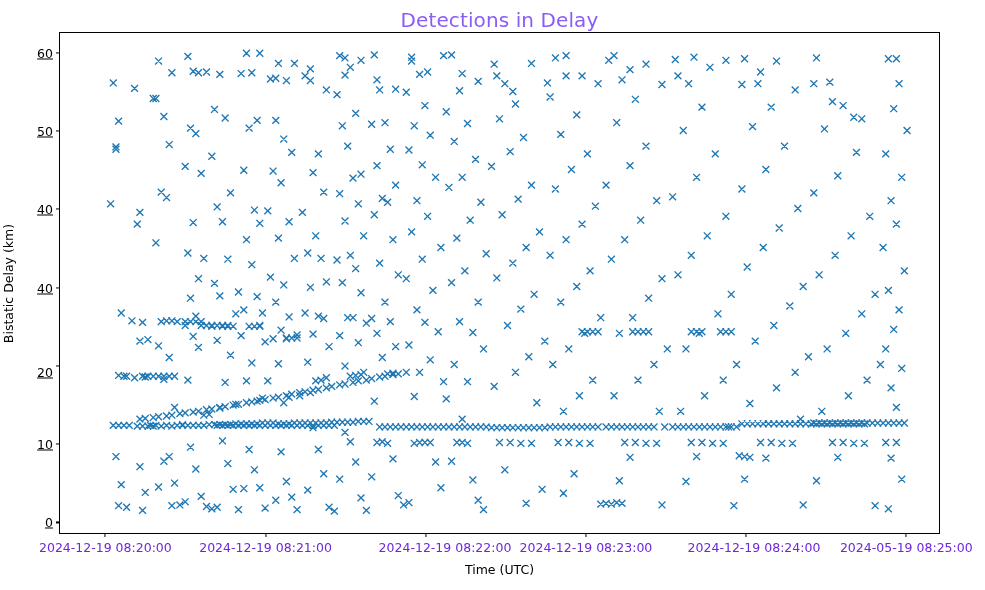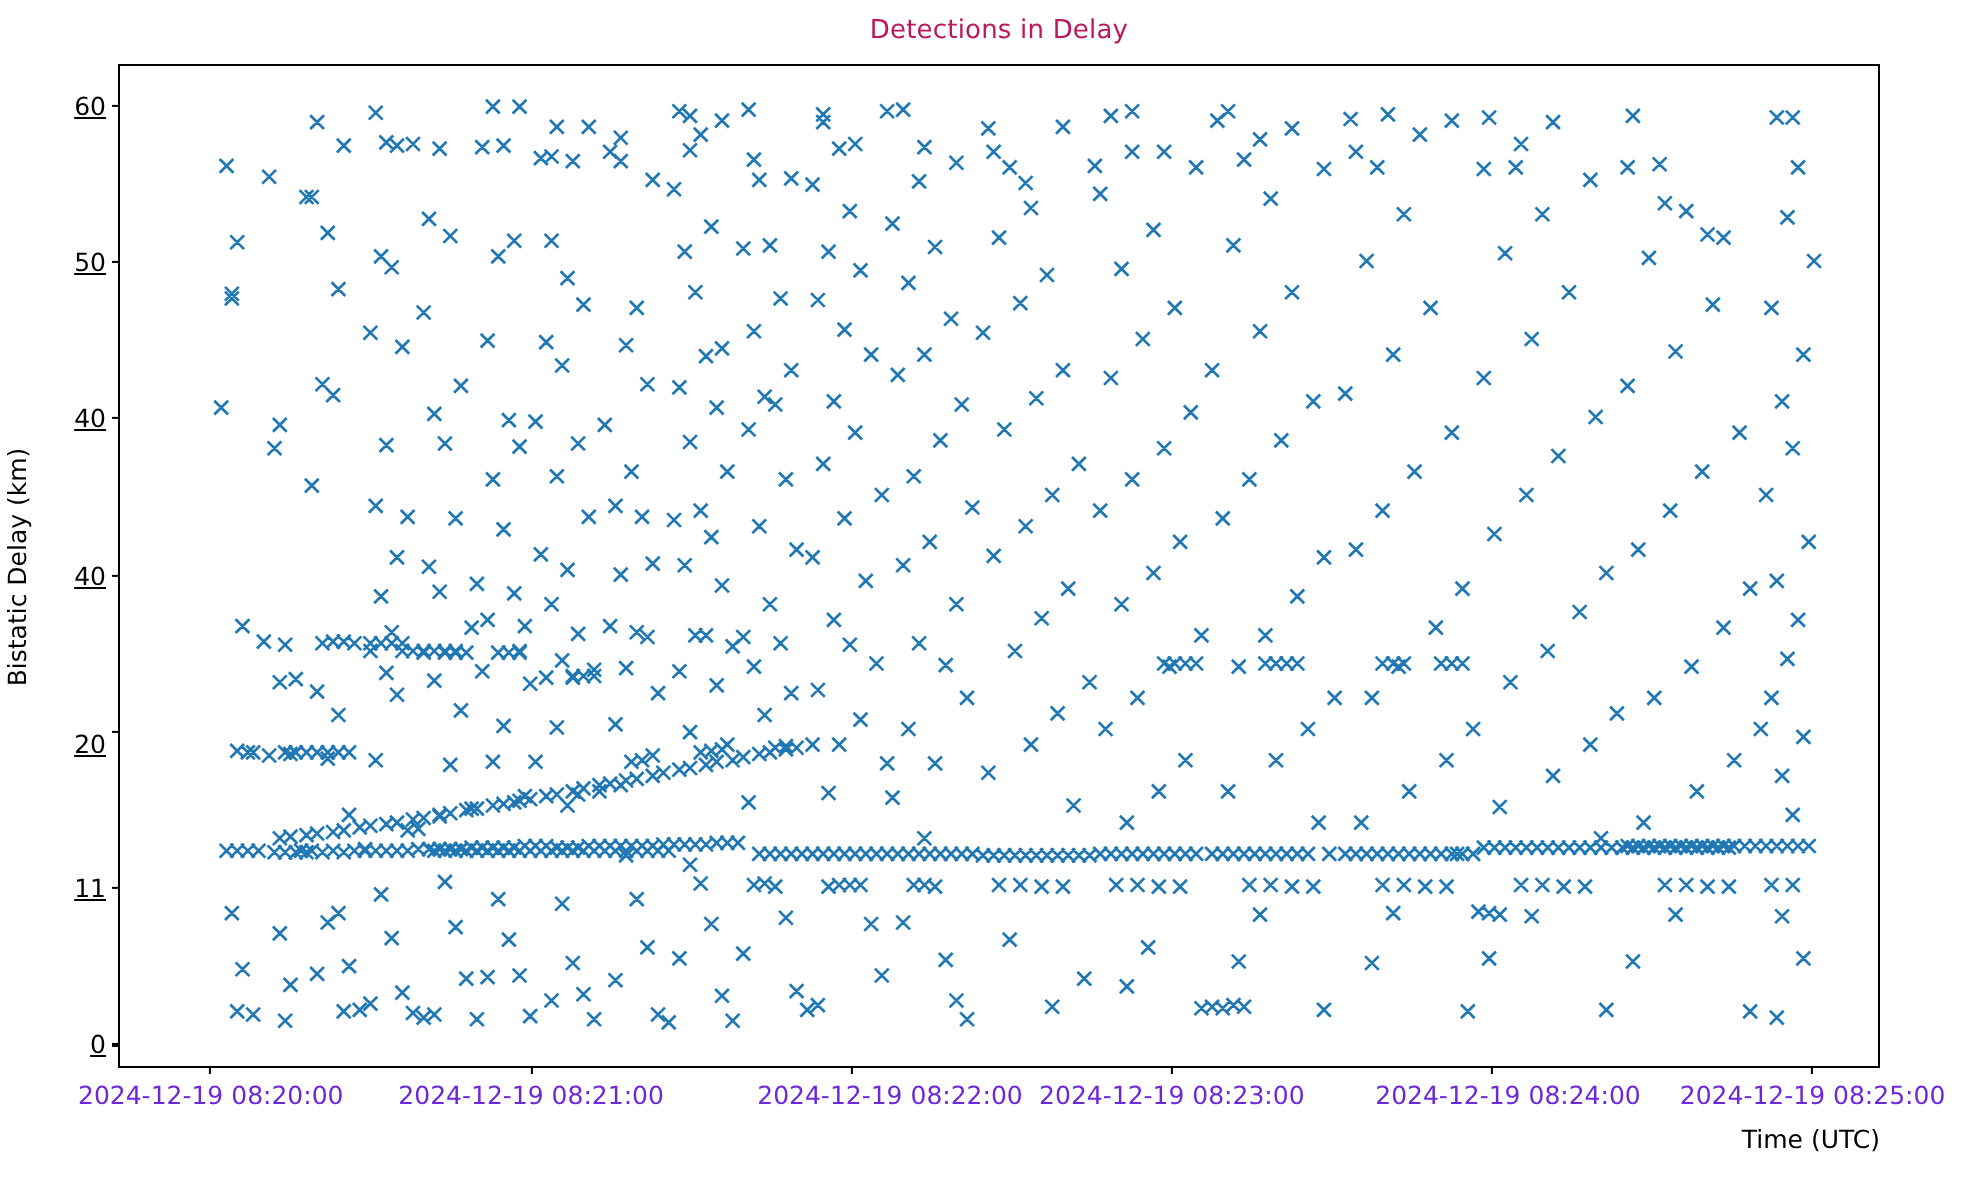--- a/index.html
+++ b/index.html
@@ -18,22 +18,22 @@
     width: 985px;
     height: 590px;
     background: #ffffff;
   }
   #chart-title {
     position: absolute;
     left: 59px;
     top: 8px;
     width: 881px;
     text-align: center;
-    font-size: 13px;
-    color: #be185d;
+    font-size: 20px;
+    color: #8b5cf6;
     letter-spacing: 0.1px;
   }
   #plot-area {
     position: absolute;
     left: 59px;
     top: 32px;
     width: 881px;
     height: 502px;
     border: 1.1px solid #000000;
     box-sizing: border-box;
@@ -81,21 +81,21 @@
     height: 4px;
     width: 1.1px;
     background: #000000;
     transform: translateX(-50%);
   }
   #xlabel {
     position: absolute;
     left: 59px;
     top: 562px;
     width: 881px;
-    text-align: right;
+    text-align: center;
     font-size: 12.5px;
     color: #000000;
   }
   #ylabel {
     position: absolute;
     left: 0px;
     top: 32px;
     height: 502px;
     width: 18px;
     display: flex;
@@ -123,21 +123,21 @@
 
   <div id="plot-area" style="overflow: visible;">
     <svg id="scatter-svg" viewBox="0 0 881 502" preserveAspectRatio="none">
         <g stroke="#1f77b4" stroke-width="1.35" stroke-linecap="butt" fill="none">
           <path d="M49.94 46.67L56.84 53.57M49.94 53.57L56.84 46.67M55.28 85.05L62.18 91.95M55.28 91.95L62.18 85.05M52.61 110.89L59.51 117.79M52.61 117.79L59.51 110.89M52.61 113.24L59.51 120.14M52.61 120.14L59.51 113.24M47.27 168.06L54.17 174.96M47.27 174.96L54.17 168.06M57.95 277.70L64.85 284.60M57.95 284.60L64.85 277.70M55.28 340.35L62.18 347.25M55.28 347.25L62.18 340.35M60.62 341.14L67.52 348.04M60.62 348.04L67.52 341.14M63.29 341.14L70.19 348.04M63.29 348.04L70.19 341.14M49.94 390.48L56.84 397.38M49.94 397.38L56.84 390.48M55.28 390.48L62.18 397.38M55.28 397.38L62.18 390.48M60.62 390.48L67.52 397.38M60.62 397.38L67.52 390.48M65.96 390.48L72.86 397.38M65.96 397.38L72.86 390.48M52.61 421.80L59.51 428.70M52.61 428.70L59.51 421.80M57.95 449.99L64.85 456.89M57.95 456.89L64.85 449.99M55.28 471.14L62.18 478.04M55.28 478.04L62.18 471.14M63.29 472.71L70.19 479.61M63.29 479.61L70.19 472.71M71.30 52.15L78.20 59.05M71.30 59.05L78.20 52.15M76.64 176.67L83.54 183.57M76.64 183.57L83.54 176.67M73.97 188.42L80.87 195.32M73.97 195.32L80.87 188.42M68.63 285.53L75.53 292.43M68.63 292.43L75.53 285.53M79.31 287.10L86.21 294.00M79.31 294.00L86.21 287.10M84.65 304.33L91.55 311.23M84.65 311.23L91.55 304.33M76.64 305.89L83.54 312.79M76.64 312.79L83.54 305.89M71.30 342.70L78.20 349.60M71.30 349.60L78.20 342.70M81.98 341.92L88.88 348.82M81.98 348.82L88.88 341.92M73.97 391.26L80.87 398.16M73.97 398.16L80.87 391.26M79.31 391.26L86.21 398.16M79.31 398.16L86.21 391.26M84.65 391.26L91.55 398.16M84.65 398.16L91.55 391.26M89.99 391.26L96.89 398.16M89.99 398.16L96.89 391.26M87.32 390.48L94.22 397.38M87.32 397.38L94.22 390.48M76.64 431.98L83.54 438.88M76.64 438.88L83.54 431.98M81.98 457.83L88.88 464.73M81.98 464.73L88.88 457.83M79.31 475.84L86.21 482.74M79.31 482.74L86.21 475.84M95.33 24.74L102.23 31.64M95.33 31.64L102.23 24.74M100.67 80.35L107.57 87.25M100.67 87.25L107.57 80.35M92.66 62.33L99.56 69.23M92.66 69.23L99.56 62.33M106.01 108.54L112.91 115.44M106.01 115.44L112.91 108.54M98.00 156.31L104.90 163.21M98.00 163.21L104.90 156.31M103.34 161.79L110.24 168.69M103.34 168.69L110.24 161.79M92.66 207.22L99.56 214.12M92.66 214.12L99.56 207.22M108.68 285.53L115.58 292.43M108.68 292.43L115.58 285.53M103.34 285.53L110.24 292.43M103.34 292.43L110.24 285.53M98.00 286.32L104.90 293.22M98.00 293.22L104.90 286.32M114.02 286.32L120.92 293.22M114.02 293.22L120.92 286.32M95.33 310.59L102.23 317.49M95.33 317.49L102.23 310.59M106.01 322.34L112.91 329.24M106.01 329.24L112.91 322.34M100.67 344.27L107.57 351.17M100.67 351.17L107.57 344.27M111.35 372.46L118.25 379.36M111.35 379.36L118.25 372.46M92.66 390.48L99.56 397.38M92.66 397.38L99.56 390.48M98.00 391.26L104.90 398.16M98.00 398.16L104.90 391.26M103.34 390.48L110.24 397.38M103.34 397.38L110.24 390.48M108.68 391.26L115.58 398.16M108.68 398.16L115.58 391.26M114.02 390.48L120.92 397.38M114.02 397.38L120.92 390.48M119.36 390.48L126.26 397.38M119.36 397.38L126.26 390.48M100.67 426.50L107.57 433.40M100.67 433.40L107.57 426.50M106.01 421.80L112.91 428.70M106.01 428.70L112.91 421.80M111.35 448.43L118.25 455.33M111.35 455.33L118.25 448.43M95.33 452.34L102.23 459.24M95.33 459.24L102.23 452.34M116.69 470.36L123.59 477.26M116.69 477.26L123.59 470.36M108.68 471.14L115.58 478.04M108.68 478.04L115.58 471.14M124.70 20.04L131.60 26.94M124.70 26.94L131.60 20.04M130.03 34.92L136.93 41.82M130.03 41.82L136.93 34.92M135.37 36.49L142.27 43.39M135.37 43.39L142.27 36.49M127.37 92.09L134.27 98.99M127.37 98.99L134.27 92.09M132.70 97.58L139.60 104.48M132.70 104.48L139.60 97.58M122.03 130.47L128.93 137.37M122.03 137.37L128.93 130.47M138.04 137.52L144.94 144.42M138.04 144.42L144.94 137.52M130.03 186.86L136.93 193.76M130.03 193.76L136.93 186.86M124.70 217.40L131.60 224.30M124.70 224.30L131.60 217.40M140.71 222.88L147.61 229.78M140.71 229.78L147.61 222.88M135.37 243.24L142.27 250.14M135.37 250.14L142.27 243.24M127.37 262.82L134.27 269.72M127.37 269.72L134.27 262.82M132.70 280.83L139.60 287.73M132.70 287.73L139.60 280.83M122.03 290.23L128.93 297.13M122.03 297.13L128.93 290.23M138.04 290.23L144.94 297.13M138.04 297.13L144.94 290.23M143.38 290.23L150.28 297.13M143.38 297.13L150.28 290.23M130.03 301.20L136.93 308.10M130.03 308.10L136.93 301.20M135.37 312.16L142.27 319.06M135.37 319.06L142.27 312.16M124.70 345.05L131.60 351.95M124.70 351.95L131.60 345.05M140.71 380.29L147.61 387.19M140.71 387.19L147.61 380.29M146.05 379.51L152.95 386.41M146.05 386.41L152.95 379.51M119.36 389.69L126.26 396.59M119.36 396.59L126.26 389.69M124.70 390.48L131.60 397.38M124.70 397.38L131.60 390.48M130.03 390.48L136.93 397.38M130.03 397.38L136.93 390.48M135.37 390.48L142.27 397.38M135.37 397.38L142.27 390.48M140.71 390.48L147.61 397.38M140.71 397.38L147.61 390.48M146.05 389.69L152.95 396.59M146.05 396.59L152.95 389.69M151.39 389.69L158.29 396.59M151.39 396.59L158.29 389.69M127.37 412.40L134.27 419.30M127.37 419.30L134.27 412.40M132.70 434.33L139.60 441.23M132.70 441.23L139.60 434.33M138.04 461.74L144.94 468.64M138.04 468.64L144.94 461.74M122.03 467.22L128.93 474.12M122.03 474.12L128.93 467.22M143.38 471.92L150.28 478.82M143.38 478.82L150.28 471.92M148.72 474.27L155.62 481.17M148.72 481.17L155.62 474.27M156.73 38.06L163.63 44.96M156.73 44.96L163.63 38.06M151.39 73.30L158.29 80.20M151.39 80.20L158.29 73.30M162.07 81.91L168.97 88.81M162.07 88.81L168.97 81.91M148.72 120.29L155.62 127.19M148.72 127.19L155.62 120.29M167.41 157.10L174.31 164.00M167.41 164.00L174.31 157.10M154.06 171.19L160.96 178.09M154.06 178.09L160.96 171.19M159.40 186.07L166.30 192.97M159.40 192.97L166.30 186.07M164.74 223.66L171.64 230.56M164.74 230.56L171.64 223.66M151.39 247.94L158.29 254.84M151.39 254.84L158.29 247.94M156.73 260.47L163.63 267.37M156.73 267.37L163.63 260.47M172.75 278.48L179.65 285.38M172.75 285.38L179.65 278.48M148.72 291.01L155.62 297.91M148.72 297.91L155.62 291.01M159.40 291.01L166.30 297.91M159.40 297.91L166.30 291.01M170.08 291.01L176.98 297.91M170.08 297.91L176.98 291.01M164.74 291.01L171.64 297.91M164.74 297.91L171.64 291.01M154.06 305.11L160.96 312.01M154.06 312.01L160.96 305.11M167.41 319.99L174.31 326.89M167.41 326.89L174.31 319.99M162.07 347.40L168.97 354.30M162.07 354.30L168.97 347.40M156.73 373.25L163.63 380.15M156.73 380.15L163.63 373.25M172.75 369.33L179.65 376.23M172.75 376.23L179.65 369.33M151.39 389.69L158.29 396.59M151.39 396.59L158.29 389.69M156.73 389.69L163.63 396.59M156.73 396.59L163.63 389.69M162.07 389.69L168.97 396.59M162.07 396.59L168.97 389.69M167.41 389.69L174.31 396.59M167.41 396.59L174.31 389.69M172.75 388.91L179.65 395.81M172.75 395.81L179.65 388.91M178.09 388.91L184.99 395.81M178.09 395.81L184.99 388.91M159.40 406.14L166.30 413.04M159.40 413.04L166.30 406.14M164.74 428.85L171.64 435.75M164.74 435.75L171.64 428.85M170.08 454.69L176.98 461.59M170.08 461.59L176.98 454.69M154.06 472.71L160.96 479.61M154.06 479.61L160.96 472.71M175.42 475.06L182.32 481.96M175.42 481.96L182.32 475.06M183.43 16.91L190.33 23.81M183.43 23.81L190.33 16.91M188.77 36.49L195.67 43.39M188.77 43.39L195.67 36.49M178.09 37.27L184.99 44.17M178.09 44.17L184.99 37.27M194.11 84.26L201.01 91.16M194.11 91.16L201.01 84.26M186.10 92.09L193.00 98.99M186.10 98.99L193.00 92.09M180.76 134.38L187.66 141.28M180.76 141.28L187.66 134.38M191.44 174.33L198.34 181.23M191.44 181.23L198.34 174.33M196.78 187.64L203.68 194.54M196.78 194.54L203.68 187.64M183.43 204.09L190.33 210.99M183.43 210.99L190.33 204.09M188.77 229.15L195.67 236.05M188.77 236.05L195.67 229.15M175.42 256.56L182.32 263.46M175.42 263.46L182.32 256.56M194.11 261.26L201.01 268.16M194.11 268.16L201.01 261.26M180.76 274.57L187.66 281.47M180.76 281.47L187.66 274.57M199.45 277.70L206.35 284.60M199.45 284.60L206.35 277.70M186.10 291.01L193.00 297.91M186.10 297.91L193.00 291.01M191.44 291.01L198.34 297.91M191.44 297.91L198.34 291.01M196.78 290.23L203.68 297.13M196.78 297.13L203.68 290.23M178.09 300.41L184.99 307.31M178.09 307.31L184.99 300.41M202.12 306.68L209.02 313.58M202.12 313.58L209.02 306.68M188.77 327.82L195.67 334.72M188.77 334.72L195.67 327.82M183.43 345.84L190.33 352.74M183.43 352.74L190.33 345.84M194.11 366.20L201.01 373.10M194.11 373.10L201.01 366.20M199.45 363.06L206.35 369.96M199.45 369.96L206.35 363.06M183.43 388.91L190.33 395.81M183.43 395.81L190.33 388.91M188.77 388.91L195.67 395.81M188.77 395.81L195.67 388.91M194.11 388.91L201.01 395.81M194.11 395.81L201.01 388.91M199.45 388.13L206.35 395.03M199.45 395.03L206.35 388.13M204.79 388.13L211.69 395.03M204.79 395.03L211.69 388.13M210.13 388.13L217.03 395.03M210.13 395.03L217.03 388.13M186.10 414.75L193.00 421.65M186.10 421.65L193.00 414.75M191.44 435.11L198.34 442.01M191.44 442.01L198.34 435.11M196.78 453.13L203.68 460.03M196.78 460.03L203.68 453.13M180.76 453.91L187.66 460.81M180.76 460.81L187.66 453.91M202.12 473.49L209.02 480.39M202.12 480.39L209.02 473.49M215.47 27.09L222.37 33.99M215.47 33.99L222.37 27.09M207.46 42.76L214.36 49.66M207.46 49.66L214.36 42.76M223.47 44.32L230.37 51.22M223.47 51.22L230.37 44.32M212.80 84.26L219.70 91.16M212.80 91.16L219.70 84.26M220.80 103.06L227.70 109.96M220.80 109.96L227.70 103.06M228.81 116.37L235.71 123.27M228.81 123.27L235.71 116.37M210.13 135.17L217.03 142.07M210.13 142.07L217.03 135.17M218.13 146.92L225.03 153.82M218.13 153.82L225.03 146.92M204.79 175.11L211.69 182.01M204.79 182.01L211.69 175.11M226.14 186.07L233.04 192.97M226.14 192.97L233.04 186.07M215.47 202.52L222.37 209.42M215.47 209.42L222.37 202.52M231.48 222.88L238.38 229.78M231.48 229.78L238.38 222.88M207.46 241.68L214.36 248.58M207.46 248.58L214.36 241.68M220.80 249.51L227.70 256.41M220.80 256.41L227.70 249.51M212.80 266.74L219.70 273.64M212.80 273.64L219.70 266.74M226.14 281.62L233.04 288.52M226.14 288.52L233.04 281.62M218.13 294.93L225.03 301.83M218.13 301.83L225.03 294.93M234.15 299.63L241.05 306.53M234.15 306.53L241.05 299.63M210.13 303.55L217.03 310.45M210.13 310.45L217.03 303.55M223.47 303.55L230.37 310.45M223.47 310.45L230.37 303.55M228.81 302.76L235.71 309.66M228.81 309.66L235.71 302.76M215.47 328.61L222.37 335.51M215.47 335.51L222.37 328.61M204.79 345.84L211.69 352.74M204.79 352.74L211.69 345.84M236.82 360.72L243.72 367.62M236.82 367.62L243.72 360.72M220.80 367.76L227.70 374.66M220.80 374.66L227.70 367.76M226.14 362.28L233.04 369.18M226.14 369.18L233.04 362.28M215.47 388.91L222.37 395.81M215.47 395.81L222.37 388.91M220.80 388.91L227.70 395.81M220.80 395.81L227.70 388.91M226.14 388.91L233.04 395.81M226.14 395.81L233.04 388.91M231.48 388.13L238.38 395.03M231.48 395.03L238.38 388.13M236.82 388.13L243.72 395.03M236.82 395.03L243.72 388.13M242.16 388.13L249.06 395.03M242.16 395.03L249.06 388.13M218.13 417.10L225.03 424.00M218.13 424.00L225.03 417.10M223.47 446.86L230.37 453.76M223.47 453.76L230.37 446.86M228.81 462.53L235.71 469.43M228.81 469.43L235.71 462.53M212.80 465.66L219.70 472.56M212.80 472.56L219.70 465.66M234.15 475.06L241.05 481.96M234.15 481.96L241.05 475.06M247.50 44.32L254.40 51.22M247.50 51.22L254.40 44.32M242.16 39.62L249.06 46.52M242.16 46.52L249.06 39.62M255.51 117.94L262.41 124.84M255.51 124.84L262.41 117.94M250.17 136.73L257.07 143.63M250.17 143.63L257.07 136.73M260.85 156.31L267.75 163.21M260.85 163.21L267.75 156.31M239.49 176.67L246.39 183.57M239.49 183.57L246.39 176.67M252.84 200.17L259.74 207.07M252.84 207.07L259.74 200.17M244.83 217.40L251.73 224.30M244.83 224.30L251.73 217.40M258.18 222.88L265.08 229.78M258.18 229.78L265.08 222.88M263.52 246.38L270.42 253.28M263.52 253.28L270.42 246.38M247.50 251.86L254.40 258.76M247.50 258.76L254.40 251.86M242.16 277.70L249.06 284.60M242.16 284.60L249.06 277.70M255.51 280.83L262.41 287.73M255.51 287.73L262.41 280.83M260.85 283.18L267.75 290.08M260.85 290.08L267.75 283.18M250.17 298.85L257.07 305.75M250.17 305.75L257.07 298.85M266.19 311.38L273.09 318.28M266.19 318.28L273.09 311.38M244.83 327.04L251.73 333.94M244.83 333.94L251.73 327.04M252.84 345.84L259.74 352.74M252.84 352.74L259.74 345.84M258.18 345.05L265.08 351.95M258.18 351.95L265.08 345.05M263.52 342.70L270.42 349.60M263.52 349.60L270.42 342.70M247.50 357.58L254.40 364.48M247.50 364.48L254.40 357.58M242.16 388.13L249.06 395.03M242.16 395.03L249.06 388.13M247.50 388.13L254.40 395.03M247.50 395.03L254.40 388.13M252.84 388.13L259.74 395.03M252.84 395.03L259.74 388.13M258.18 388.13L265.08 395.03M258.18 395.03L265.08 388.13M263.52 388.13L270.42 395.03M263.52 395.03L270.42 388.13M268.86 387.34L275.76 394.24M268.86 394.24L275.76 387.34M250.17 392.82L257.07 399.72M250.17 399.72L257.07 392.82M255.51 414.75L262.41 421.65M255.51 421.65L262.41 414.75M260.85 439.03L267.75 445.93M260.85 445.93L267.75 439.03M244.83 455.48L251.73 462.38M244.83 462.38L251.73 455.48M266.19 472.71L273.09 479.61M266.19 479.61L273.09 472.71M271.53 476.62L278.43 483.52M271.53 483.52L278.43 476.62M276.87 19.26L283.77 26.16M276.87 26.16L283.77 19.26M282.21 21.61L289.11 28.51M282.21 28.51L289.11 21.61M287.55 31.01L294.45 37.91M287.55 37.91L294.45 31.01M274.20 58.42L281.10 65.32M274.20 65.32L281.10 58.42M292.89 77.21L299.79 84.11M292.89 84.11L299.79 77.21M279.54 89.75L286.44 96.65M279.54 96.65L286.44 89.75M284.88 110.11L291.78 117.01M284.88 117.01L291.78 110.11M298.23 138.30L305.13 145.20M298.23 145.20L305.13 138.30M290.22 142.22L297.12 149.12M290.22 149.12L297.12 142.22M276.87 157.88L283.77 164.78M276.87 164.78L283.77 157.88M295.56 168.06L302.46 174.96M295.56 174.96L302.46 168.06M282.21 185.29L289.11 192.19M282.21 192.19L289.11 185.29M300.90 200.17L307.80 207.07M300.90 207.07L307.80 200.17M287.55 219.75L294.45 226.65M287.55 226.65L294.45 219.75M274.20 224.45L281.10 231.35M274.20 231.35L281.10 224.45M292.89 233.06L299.79 239.96M292.89 239.96L299.79 233.06M279.54 247.16L286.44 254.06M279.54 254.06L286.44 247.16M298.23 257.34L305.13 264.24M298.23 264.24L305.13 257.34M284.88 282.40L291.78 289.30M284.88 289.30L291.78 282.40M290.22 282.40L297.12 289.30M290.22 289.30L297.12 282.40M303.57 287.88L310.47 294.78M303.57 294.78L310.47 287.88M276.87 300.41L283.77 307.31M276.87 307.31L283.77 300.41M295.56 307.46L302.46 314.36M295.56 314.36L302.46 307.46M282.21 330.96L289.11 337.86M282.21 337.86L289.11 330.96M300.90 337.22L307.80 344.12M300.90 344.12L307.80 337.22M287.55 341.14L294.45 348.04M287.55 348.04L294.45 341.14M292.89 340.35L299.79 347.25M292.89 347.25L299.79 340.35M298.23 339.57L305.13 346.47M298.23 346.47L305.13 339.57M274.20 387.34L281.10 394.24M274.20 394.24L281.10 387.34M279.54 387.34L286.44 394.24M279.54 394.24L286.44 387.34M284.88 387.34L291.78 394.24M284.88 394.24L291.78 387.34M290.22 387.34L297.12 394.24M290.22 394.24L297.12 387.34M295.56 386.56L302.46 393.46M295.56 393.46L302.46 386.56M300.90 386.56L307.80 393.46M300.90 393.46L307.80 386.56M306.23 386.56L313.13 393.46M306.23 393.46L313.13 386.56M282.21 397.52L289.11 404.42M282.21 404.42L289.11 397.52M287.55 406.92L294.45 413.82M287.55 413.82L294.45 406.92M292.89 427.28L299.79 434.18M292.89 434.18L299.79 427.28M276.87 444.51L283.77 451.41M276.87 451.41L283.77 444.51M298.23 463.31L305.13 470.21M298.23 470.21L305.13 463.31M303.57 475.84L310.47 482.74M303.57 482.74L310.47 475.84M311.57 18.48L318.47 25.38M311.57 25.38L318.47 18.48M316.91 53.72L323.81 60.62M316.91 60.62L323.81 53.72M322.25 86.61L329.15 93.51M322.25 93.51L329.15 86.61M308.90 88.18L315.80 95.08M308.90 95.08L315.80 88.18M327.59 113.24L334.49 120.14M327.59 120.14L334.49 113.24M314.24 129.69L321.14 136.59M314.24 136.59L321.14 129.69M332.93 149.26L339.83 156.16M332.93 156.16L339.83 149.26M319.58 162.58L326.48 169.48M319.58 169.48L326.48 162.58M324.92 166.49L331.82 173.39M324.92 173.39L331.82 166.49M311.57 179.02L318.47 185.92M311.57 185.92L318.47 179.02M330.26 204.09L337.16 210.99M330.26 210.99L337.16 204.09M316.91 227.58L323.81 234.48M316.91 234.48L323.81 227.58M335.60 239.33L342.50 246.23M335.60 246.23L342.50 239.33M322.25 266.74L329.15 273.64M322.25 273.64L329.15 266.74M308.90 283.18L315.80 290.08M308.90 290.08L315.80 283.18M327.59 286.32L334.49 293.22M327.59 293.22L334.49 286.32M314.24 298.06L321.14 304.96M314.24 304.96L321.14 298.06M332.93 311.38L339.83 318.28M332.93 318.28L339.83 311.38M319.58 322.34L326.48 329.24M319.58 329.24L326.48 322.34M324.92 338.79L331.82 345.69M324.92 345.69L331.82 338.79M330.26 338.00L337.16 344.90M330.26 344.90L337.16 338.00M311.57 366.20L318.47 373.10M311.57 373.10L318.47 366.20M316.91 392.04L323.81 398.94M316.91 398.94L323.81 392.04M322.25 392.04L329.15 398.94M322.25 398.94L329.15 392.04M327.59 392.04L334.49 398.94M327.59 398.94L334.49 392.04M332.93 392.04L339.83 398.94M332.93 398.94L339.83 392.04M338.27 392.04L345.17 398.94M338.27 398.94L345.17 392.04M343.61 392.04L350.51 398.94M343.61 398.94L350.51 392.04M314.24 407.70L321.14 414.60M314.24 414.60L321.14 407.70M319.58 406.92L326.48 413.82M319.58 413.82L326.48 406.92M324.92 408.49L331.82 415.39M324.92 415.39L331.82 408.49M330.26 424.15L337.16 431.05M330.26 431.05L337.16 424.15M308.90 442.16L315.80 449.06M308.90 449.06L315.80 442.16M335.60 460.96L342.50 467.86M335.60 467.86L342.50 460.96M340.94 470.36L347.84 477.26M340.94 477.26L347.84 470.36M348.95 20.83L355.85 27.73M348.95 27.73L355.85 20.83M356.96 38.06L363.86 44.96M356.96 44.96L363.86 38.06M343.61 56.07L350.51 62.97M343.61 62.97L350.51 56.07M362.30 69.38L369.20 76.28M362.30 76.28L369.20 69.38M351.62 89.75L358.52 96.65M351.62 96.65L358.52 89.75M367.64 99.14L374.54 106.04M367.64 106.04L374.54 99.14M346.28 114.02L353.18 120.92M346.28 120.92L353.18 114.02M359.63 128.90L366.53 135.80M359.63 135.80L366.53 128.90M372.98 141.43L379.88 148.33M372.98 148.33L379.88 141.43M354.29 164.93L361.19 171.83M354.29 171.83L361.19 164.93M364.97 180.59L371.87 187.49M364.97 187.49L371.87 180.59M348.95 196.25L355.85 203.15M348.95 203.15L355.85 196.25M378.32 211.92L385.22 218.82M378.32 218.82L385.22 211.92M359.63 223.66L366.53 230.56M359.63 230.56L366.53 223.66M343.61 243.24L350.51 250.14M343.61 250.14L350.51 243.24M370.31 254.99L377.21 261.89M370.31 261.89L377.21 254.99M354.29 274.57L361.19 281.47M354.29 281.47L361.19 274.57M362.30 287.10L369.20 294.00M362.30 294.00L369.20 287.10M375.65 296.50L382.55 303.40M375.65 303.40L382.55 296.50M346.28 309.81L353.18 316.71M346.28 316.71L353.18 309.81M367.64 324.69L374.54 331.59M367.64 331.59L374.54 324.69M356.96 337.22L363.86 344.12M356.96 344.12L363.86 337.22M380.99 346.62L387.89 353.52M380.99 353.52L387.89 346.62M351.62 361.50L358.52 368.40M351.62 368.40L358.52 361.50M343.61 392.04L350.51 398.94M343.61 398.94L350.51 392.04M348.95 392.04L355.85 398.94M348.95 398.94L355.85 392.04M354.29 392.04L361.19 398.94M354.29 398.94L361.19 392.04M359.63 392.04L366.53 398.94M359.63 398.94L366.53 392.04M364.97 392.04L371.87 398.94M364.97 398.94L371.87 392.04M370.31 392.04L377.21 398.94M370.31 398.94L377.21 392.04M375.65 392.04L382.55 398.94M375.65 398.94L382.55 392.04M380.99 392.04L387.89 398.94M380.99 398.94L387.89 392.04M356.96 407.70L363.86 414.60M356.96 414.60L363.86 407.70M362.30 407.70L369.20 414.60M362.30 414.60L369.20 407.70M367.64 407.70L374.54 414.60M367.64 414.60L374.54 407.70M351.62 408.49L358.52 415.39M351.62 415.39L358.52 408.49M372.98 427.28L379.88 434.18M372.98 434.18L379.88 427.28M378.32 453.13L385.22 460.03M378.32 460.03L385.22 453.13M346.28 468.01L353.18 474.91M346.28 474.91L353.18 468.01M389.00 18.48L395.90 25.38M389.00 25.38L395.90 18.48M397.00 54.50L403.90 61.40M397.00 61.40L403.90 54.50M383.66 75.65L390.56 82.55M383.66 82.55L390.56 75.65M405.01 87.40L411.91 94.30M405.01 94.30L411.91 87.40M391.67 105.41L398.57 112.31M391.67 112.31L398.57 105.41M413.02 123.42L419.92 130.32M413.02 130.32L419.92 123.42M399.67 141.43L406.57 148.33M399.67 148.33L406.57 141.43M386.33 151.61L393.23 158.51M386.33 158.51L393.23 151.61M418.36 166.49L425.26 173.39M418.36 173.39L425.26 166.49M407.68 184.51L414.58 191.41M407.68 191.41L414.58 184.51M394.33 202.52L401.23 209.42M394.33 209.42L401.23 202.52M423.70 218.18L430.60 225.08M423.70 225.08L430.60 218.18M402.34 235.41L409.24 242.31M402.34 242.31L409.24 235.41M389.00 247.16L395.90 254.06M389.00 254.06L395.90 247.16M415.69 266.74L422.59 273.64M415.69 273.64L422.59 266.74M397.00 286.32L403.90 293.22M397.00 293.22L403.90 286.32M410.35 297.28L417.25 304.18M410.35 304.18L417.25 297.28M421.03 313.73L427.93 320.63M421.03 320.63L427.93 313.73M391.67 329.39L398.57 336.29M391.67 336.29L398.57 329.39M405.01 346.62L411.91 353.52M405.01 353.52L411.91 346.62M383.66 363.85L390.56 370.75M383.66 370.75L390.56 363.85M399.67 384.21L406.57 391.11M399.67 391.11L406.57 384.21M386.33 392.04L393.23 398.94M386.33 398.94L393.23 392.04M391.67 392.04L398.57 398.94M391.67 398.94L398.57 392.04M397.00 392.04L403.90 398.94M397.00 398.94L403.90 392.04M402.34 392.04L409.24 398.94M402.34 398.94L409.24 392.04M407.68 392.04L414.58 398.94M407.68 398.94L414.58 392.04M413.02 392.04L419.92 398.94M413.02 398.94L419.92 392.04M418.36 392.04L425.26 398.94M418.36 398.94L425.26 392.04M423.70 392.04L430.60 398.94M423.70 398.94L430.60 392.04M394.33 407.70L401.23 414.60M394.33 414.60L401.23 407.70M399.67 407.70L406.57 414.60M399.67 414.60L406.57 407.70M405.01 408.49L411.91 415.39M405.01 415.39L411.91 408.49M389.00 426.50L395.90 433.40M389.00 433.40L395.90 426.50M410.35 445.30L417.25 452.20M410.35 452.20L417.25 445.30M415.69 465.66L422.59 472.56M415.69 472.56L422.59 465.66M421.03 475.06L427.93 481.96M421.03 481.96L427.93 475.06M431.71 27.88L438.61 34.78M431.71 34.78L438.61 27.88M442.39 47.45L449.29 54.35M442.39 54.35L449.29 47.45M453.07 67.82L459.97 74.72M453.07 74.72L459.97 67.82M437.05 82.70L443.95 89.60M437.05 89.60L443.95 82.70M461.08 101.49L467.98 108.39M461.08 108.39L467.98 101.49M447.73 115.59L454.63 122.49M447.73 122.49L454.63 115.59M429.04 130.47L435.94 137.37M429.04 137.37L435.94 130.47M469.09 149.26L475.99 156.16M469.09 156.16L475.99 149.26M455.74 163.36L462.64 170.26M455.74 170.26L462.64 163.36M439.72 179.02L446.62 185.92M439.72 185.92L446.62 179.02M477.10 196.25L484.00 203.15M477.10 203.15L484.00 196.25M463.75 211.92L470.65 218.82M463.75 218.82L470.65 211.92M450.40 227.58L457.30 234.48M450.40 234.48L457.30 227.58M434.38 242.46L441.28 249.36M434.38 249.36L441.28 242.46M471.76 258.91L478.66 265.81M471.76 265.81L478.66 258.91M458.41 273.79L465.31 280.69M458.41 280.69L465.31 273.79M445.06 290.23L451.96 297.13M445.06 297.13L451.96 290.23M482.43 305.89L489.33 312.79M482.43 312.79L489.33 305.89M466.42 321.56L473.32 328.46M466.42 328.46L473.32 321.56M453.07 337.22L459.97 344.12M453.07 344.12L459.97 337.22M431.71 351.32L438.61 358.22M431.71 358.22L438.61 351.32M474.43 367.76L481.33 374.66M474.43 374.66L481.33 367.76M429.04 392.82L435.94 399.72M429.04 399.72L435.94 392.82M434.38 392.82L441.28 399.72M434.38 399.72L441.28 392.82M439.72 392.82L446.62 399.72M439.72 399.72L446.62 392.82M445.06 392.82L451.96 399.72M445.06 399.72L451.96 392.82M450.40 392.82L457.30 399.72M450.40 399.72L457.30 392.82M455.74 392.82L462.64 399.72M455.74 399.72L462.64 392.82M461.08 392.82L467.98 399.72M461.08 399.72L467.98 392.82M466.42 392.82L473.32 399.72M466.42 399.72L473.32 392.82M471.76 392.82L478.66 399.72M471.76 399.72L478.66 392.82M477.10 392.82L484.00 399.72M477.10 399.72L484.00 392.82M482.43 392.82L489.33 399.72M482.43 399.72L489.33 392.82M437.05 407.70L443.95 414.60M437.05 414.60L443.95 407.70M447.73 407.70L454.63 414.60M447.73 414.60L454.63 407.70M458.41 408.49L465.31 415.39M458.41 415.39L465.31 408.49M469.09 408.49L475.99 415.39M469.09 415.39L475.99 408.49M442.39 435.11L449.29 442.01M442.39 442.01L449.29 435.11M479.77 454.69L486.67 461.59M479.77 461.59L486.67 454.69M463.75 468.79L470.65 475.69M463.75 475.69L470.65 468.79M493.11 21.61L500.01 28.51M493.11 28.51L500.01 21.61M503.79 39.62L510.69 46.52M503.79 46.52L510.69 39.62M487.77 60.77L494.67 67.67M487.77 67.67L494.67 60.77M514.47 78.78L521.37 85.68M514.47 85.68L521.37 78.78M498.45 98.36L505.35 105.26M498.45 105.26L505.35 98.36M525.15 117.94L532.05 124.84M525.15 124.84L532.05 117.94M509.13 133.60L516.03 140.50M509.13 140.50L516.03 133.60M493.11 153.18L500.01 160.08M493.11 160.08L500.01 153.18M533.16 170.41L540.06 177.31M533.16 177.31L540.06 170.41M519.81 188.42L526.71 195.32M519.81 195.32L526.71 188.42M503.79 204.09L510.69 210.99M503.79 210.99L510.69 204.09M487.77 219.75L494.67 226.65M487.77 226.65L494.67 219.75M527.82 235.41L534.72 242.31M527.82 242.31L534.72 235.41M514.47 251.07L521.37 257.97M514.47 257.97L521.37 251.07M498.45 266.74L505.35 273.64M498.45 273.64L505.35 266.74M538.50 282.40L545.40 289.30M538.50 289.30L545.40 282.40M522.48 298.06L529.38 304.96M522.48 304.96L529.38 298.06M506.46 313.73L513.36 320.63M506.46 320.63L513.36 313.73M490.44 329.39L497.34 336.29M490.44 336.29L497.34 329.39M530.49 345.05L537.39 351.95M530.49 351.95L537.39 345.05M517.14 360.72L524.04 367.62M517.14 367.62L524.04 360.72M501.12 376.38L508.02 383.28M501.12 383.28L508.02 376.38M487.77 392.04L494.67 398.94M487.77 398.94L494.67 392.04M493.11 392.04L500.01 398.94M493.11 398.94L500.01 392.04M498.45 392.04L505.35 398.94M498.45 398.94L505.35 392.04M503.79 392.04L510.69 398.94M503.79 398.94L510.69 392.04M509.13 392.04L516.03 398.94M509.13 398.94L516.03 392.04M514.47 392.04L521.37 398.94M514.47 398.94L521.37 392.04M519.81 392.04L526.71 398.94M519.81 398.94L526.71 392.04M525.15 392.04L532.05 398.94M525.15 398.94L532.05 392.04M530.49 392.04L537.39 398.94M530.49 398.94L537.39 392.04M535.83 392.04L542.73 398.94M535.83 398.94L542.73 392.04M495.78 407.70L502.68 414.60M495.78 414.60L502.68 407.70M506.46 407.70L513.36 414.60M506.46 414.60L513.36 407.70M517.14 408.49L524.04 415.39M517.14 415.39L524.04 408.49M527.82 408.49L534.72 415.39M527.82 415.39L534.72 408.49M511.80 439.03L518.70 445.93M511.80 445.93L518.70 439.03M501.12 458.61L508.02 465.51M501.12 465.51L508.02 458.61M538.50 469.57L545.40 476.47M538.50 476.47L545.40 469.57M546.51 23.96L553.41 30.86M546.51 30.86L553.41 23.96M559.86 43.54L566.76 50.44M559.86 50.44L566.76 43.54M573.20 63.12L580.10 70.02M573.20 70.02L580.10 63.12M554.52 86.61L561.42 93.51M554.52 93.51L561.42 86.61M583.88 110.11L590.78 117.01M583.88 117.01L590.78 110.11M567.87 129.69L574.77 136.59M567.87 136.59L574.77 129.69M543.84 149.26L550.74 156.16M543.84 156.16L550.74 149.26M594.56 164.93L601.46 171.83M594.56 171.83L601.46 164.93M578.54 184.51L585.44 191.41M578.54 191.41L585.44 184.51M562.53 204.09L569.43 210.99M562.53 210.99L569.43 204.09M549.18 223.66L556.08 230.56M549.18 230.56L556.08 223.66M599.90 243.24L606.80 250.14M599.90 250.14L606.80 243.24M586.55 262.82L593.45 269.72M586.55 269.72L593.45 262.82M570.53 282.40L577.43 289.30M570.53 289.30L577.43 282.40M557.19 298.06L564.09 304.96M557.19 304.96L564.09 298.06M605.24 313.73L612.14 320.63M605.24 320.63L612.14 313.73M591.89 329.39L598.79 336.29M591.89 336.29L598.79 329.39M575.87 345.05L582.77 351.95M575.87 351.95L582.77 345.05M551.85 360.72L558.75 367.62M551.85 367.62L558.75 360.72M597.23 376.38L604.13 383.28M597.23 383.28L604.13 376.38M581.21 392.04L588.11 398.94M581.21 398.94L588.11 392.04M543.84 392.04L550.74 398.94M543.84 398.94L550.74 392.04M549.18 392.04L556.08 398.94M549.18 398.94L556.08 392.04M554.52 392.04L561.42 398.94M554.52 398.94L561.42 392.04M559.86 392.04L566.76 398.94M559.86 398.94L566.76 392.04M565.20 392.04L572.10 398.94M565.20 398.94L572.10 392.04M570.53 392.04L577.43 398.94M570.53 398.94L577.43 392.04M575.87 392.04L582.77 398.94M575.87 398.94L582.77 392.04M586.55 392.04L593.45 398.94M586.55 398.94L593.45 392.04M591.89 392.04L598.79 398.94M591.89 398.94L598.79 392.04M602.57 392.04L609.47 398.94M602.57 398.94L609.47 392.04M562.53 407.70L569.43 414.60M562.53 414.60L569.43 407.70M573.20 407.70L580.10 414.60M573.20 414.60L580.10 407.70M583.88 408.49L590.78 415.39M583.88 415.39L590.78 408.49M594.56 408.49L601.46 415.39M594.56 415.39L601.46 408.49M567.87 422.58L574.77 429.48M567.87 429.48L574.77 422.58M557.19 446.08L564.09 452.98M557.19 452.98L564.09 446.08M599.90 470.36L606.80 477.26M599.90 477.26L606.80 470.36M613.25 23.18L620.15 30.08M613.25 30.08L620.15 23.18M626.60 47.45L633.50 54.35M626.60 54.35L633.50 47.45M639.95 70.95L646.85 77.85M639.95 77.85L646.85 70.95M621.26 94.44L628.16 101.34M621.26 101.34L628.16 94.44M653.30 117.94L660.20 124.84M653.30 124.84L660.20 117.94M634.61 141.43L641.51 148.33M634.61 148.33L641.51 141.43M610.58 161.01L617.48 167.91M610.58 167.91L617.48 161.01M663.97 180.59L670.87 187.49M663.97 187.49L670.87 180.59M645.29 200.17L652.19 207.07M645.29 207.07L652.19 200.17M629.27 219.75L636.17 226.65M629.27 226.65L636.17 219.75M615.92 239.33L622.82 246.23M615.92 246.23L622.82 239.33M669.31 258.91L676.21 265.81M669.31 265.81L676.21 258.91M655.97 278.48L662.87 285.38M655.97 285.38L662.87 278.48M637.28 298.06L644.18 304.96M637.28 304.96L644.18 298.06M623.93 313.73L630.83 320.63M623.93 320.63L630.83 313.73M674.65 329.39L681.55 336.29M674.65 336.29L681.55 329.39M661.30 345.05L668.20 351.95M661.30 351.95L668.20 345.05M642.62 360.72L649.52 367.62M642.62 367.62L649.52 360.72M618.59 376.38L625.49 383.28M618.59 383.28L625.49 376.38M666.64 392.04L673.54 398.94M666.64 398.94L673.54 392.04M610.58 392.04L617.48 398.94M610.58 398.94L617.48 392.04M615.92 392.04L622.82 398.94M615.92 398.94L622.82 392.04M621.26 392.04L628.16 398.94M621.26 398.94L628.16 392.04M626.60 392.04L633.50 398.94M626.60 398.94L633.50 392.04M631.94 392.04L638.84 398.94M631.94 398.94L638.84 392.04M637.28 392.04L644.18 398.94M637.28 398.94L644.18 392.04M642.62 392.04L649.52 398.94M642.62 398.94L649.52 392.04M647.96 392.04L654.86 398.94M647.96 398.94L654.86 392.04M653.30 392.04L660.20 398.94M653.30 398.94L660.20 392.04M658.63 392.04L665.53 398.94M658.63 398.94L665.53 392.04M663.97 392.04L670.87 398.94M663.97 398.94L670.87 392.04M669.31 392.04L676.21 398.94M669.31 398.94L676.21 392.04M674.65 392.04L681.55 398.94M674.65 398.94L681.55 392.04M629.27 407.70L636.17 414.60M629.27 414.60L636.17 407.70M639.95 407.70L646.85 414.60M639.95 414.60L646.85 407.70M650.63 408.49L657.53 415.39M650.63 415.39L657.53 408.49M661.30 408.49L668.20 415.39M661.30 415.39L668.20 408.49M634.61 421.80L641.51 428.70M634.61 428.70L641.51 421.80M623.93 446.86L630.83 453.76M623.93 453.76L630.83 446.86M671.98 471.14L678.88 478.04M671.98 478.04L678.88 471.14M682.66 22.39L689.56 29.29M682.66 29.29L689.56 22.39M696.01 47.45L702.91 54.35M696.01 54.35L702.91 47.45M709.36 70.95L716.26 77.85M709.36 77.85L716.26 70.95M690.67 90.53L697.57 97.43M690.67 97.43L697.57 90.53M722.71 110.11L729.61 117.01M722.71 117.01L729.61 110.11M704.02 133.60L710.92 140.50M704.02 140.50L710.92 133.60M679.99 153.18L686.89 160.08M679.99 160.08L686.89 153.18M736.06 172.76L742.96 179.66M736.06 179.66L742.96 172.76M717.37 192.34L724.27 199.24M717.37 199.24L724.27 192.34M701.35 211.92L708.25 218.82M701.35 218.82L708.25 211.92M685.33 231.50L692.23 238.40M685.33 238.40L692.23 231.50M741.40 251.07L748.30 257.97M741.40 257.97L748.30 251.07M728.05 270.65L734.95 277.55M728.05 277.55L734.95 270.65M712.03 290.23L718.93 297.13M712.03 297.13L718.93 290.23M693.34 305.89L700.24 312.79M693.34 312.79L700.24 305.89M746.73 321.56L753.63 328.46M746.73 328.46L753.63 321.56M733.39 337.22L740.29 344.12M733.39 344.12L740.29 337.22M714.70 352.88L721.60 359.78M714.70 359.78L721.60 352.88M688.00 368.55L694.90 375.45M688.00 375.45L694.90 368.55M738.73 384.21L745.63 391.11M738.73 391.11L745.63 384.21M679.99 388.91L686.89 395.81M679.99 395.81L686.89 388.91M685.33 388.91L692.23 395.81M685.33 395.81L692.23 388.91M690.67 388.91L697.57 395.81M690.67 395.81L697.57 388.91M696.01 388.91L702.91 395.81M696.01 395.81L702.91 388.91M701.35 388.91L708.25 395.81M701.35 395.81L708.25 388.91M706.69 388.91L713.59 395.81M706.69 395.81L713.59 388.91M712.03 388.91L718.93 395.81M712.03 395.81L718.93 388.91M717.37 388.91L724.27 395.81M717.37 395.81L724.27 388.91M722.71 388.91L729.61 395.81M722.71 395.81L729.61 388.91M728.05 388.91L734.95 395.81M728.05 395.81L734.95 388.91M733.39 388.91L740.29 395.81M733.39 395.81L740.29 388.91M738.73 388.91L745.63 395.81M738.73 395.81L745.63 388.91M744.07 388.91L750.97 395.81M744.07 395.81L750.97 388.91M698.68 407.70L705.58 414.60M698.68 414.60L705.58 407.70M709.36 407.70L716.26 414.60M709.36 414.60L716.26 407.70M720.04 408.49L726.94 415.39M720.04 415.39L726.94 408.49M730.72 408.49L737.62 415.39M730.72 415.39L737.62 408.49M704.02 423.37L710.92 430.27M704.02 430.27L710.92 423.37M682.66 444.51L689.56 451.41M682.66 451.41L689.56 444.51M741.40 470.36L748.30 477.26M741.40 477.26L748.30 470.36M754.74 21.61L761.64 28.51M754.74 28.51L761.64 21.61M768.09 45.89L774.99 52.79M768.09 52.79L774.99 45.89M781.44 69.38L788.34 76.28M781.44 76.28L788.34 69.38M762.75 92.88L769.65 99.78M762.75 99.78L769.65 92.88M794.79 116.37L801.69 123.27M794.79 123.27L801.69 116.37M776.10 139.87L783.00 146.77M776.10 146.77L783.00 139.87M752.07 157.10L758.97 164.00M752.07 164.00L758.97 157.10M808.14 180.59L815.04 187.49M808.14 187.49L815.04 180.59M789.45 200.17L796.35 207.07M789.45 207.07L796.35 200.17M773.43 219.75L780.33 226.65M773.43 226.65L780.33 219.75M757.41 239.33L764.31 246.23M757.41 246.23L764.31 239.33M813.48 258.91L820.38 265.81M813.48 265.81L820.38 258.91M800.13 278.48L807.03 285.38M800.13 285.38L807.03 278.48M784.11 298.06L791.01 304.96M784.11 304.96L791.01 298.06M765.42 313.73L772.32 320.63M765.42 320.63L772.32 313.73M818.82 329.39L825.72 336.29M818.82 336.29L825.72 329.39M805.47 345.05L812.37 351.95M805.47 351.95L812.37 345.05M786.78 360.72L793.68 367.62M786.78 367.62L793.68 360.72M760.08 376.38L766.98 383.28M760.08 383.28L766.98 376.38M810.81 388.13L817.71 395.03M810.81 395.03L817.71 388.13M752.07 388.13L758.97 395.03M752.07 395.03L758.97 388.13M757.41 388.13L764.31 395.03M757.41 395.03L764.31 388.13M762.75 388.13L769.65 395.03M762.75 395.03L769.65 388.13M768.09 388.13L774.99 395.03M768.09 395.03L774.99 388.13M773.43 388.13L780.33 395.03M773.43 395.03L780.33 388.13M778.77 388.13L785.67 395.03M778.77 395.03L785.67 388.13M784.11 388.13L791.01 395.03M784.11 395.03L791.01 388.13M789.45 388.13L796.35 395.03M789.45 395.03L796.35 388.13M794.79 388.13L801.69 395.03M794.79 395.03L801.69 388.13M800.13 388.13L807.03 395.03M800.13 395.03L807.03 388.13M805.47 388.13L812.37 395.03M805.47 395.03L812.37 388.13M816.15 388.13L823.05 395.03M816.15 395.03L823.05 388.13M770.76 407.70L777.66 414.60M770.76 414.60L777.66 407.70M781.44 407.70L788.34 414.60M781.44 414.60L788.34 407.70M792.12 408.49L799.02 415.39M792.12 415.39L799.02 408.49M802.80 408.49L809.70 415.39M802.80 415.39L809.70 408.49M776.10 422.58L783.00 429.48M776.10 429.48L783.00 422.58M754.74 446.08L761.64 452.98M754.74 452.98L761.64 446.08M813.48 471.14L820.38 478.04M813.48 478.04L820.38 471.14M826.83 22.39L833.73 29.29M826.83 29.29L833.73 22.39M837.50 47.45L844.40 54.35M837.50 54.35L844.40 47.45M832.17 72.52L839.07 79.42M832.17 79.42L839.07 72.52M845.51 94.44L852.41 101.34M845.51 101.34L852.41 94.44M824.16 117.94L831.06 124.84M824.16 124.84L831.06 117.94M840.17 141.43L847.07 148.33M840.17 148.33L847.07 141.43M829.50 164.93L836.40 171.83M829.50 171.83L836.40 164.93M834.83 188.42L841.73 195.32M834.83 195.32L841.73 188.42M821.49 211.92L828.39 218.82M821.49 218.82L828.39 211.92M842.84 235.41L849.74 242.31M842.84 242.31L849.74 235.41M826.83 254.99L833.73 261.89M826.83 261.89L833.73 254.99M837.50 274.57L844.40 281.47M837.50 281.47L844.40 274.57M832.17 294.15L839.07 301.05M832.17 301.05L839.07 294.15M824.16 313.73L831.06 320.63M824.16 320.63L831.06 313.73M840.17 333.31L847.07 340.21M840.17 340.21L847.07 333.31M829.50 352.88L836.40 359.78M829.50 359.78L836.40 352.88M834.83 372.46L841.73 379.36M834.83 379.36L841.73 372.46M821.49 388.13L828.39 395.03M821.49 395.03L828.39 388.13M826.83 388.13L833.73 395.03M826.83 395.03L833.73 388.13M832.17 388.13L839.07 395.03M832.17 395.03L839.07 388.13M837.50 388.13L844.40 395.03M837.50 395.03L844.40 388.13M842.84 388.13L849.74 395.03M842.84 395.03L849.74 388.13M824.16 407.70L831.06 414.60M824.16 414.60L831.06 407.70M834.83 407.70L841.73 414.60M834.83 414.60L841.73 407.70M829.50 423.37L836.40 430.27M829.50 430.27L836.40 423.37M840.17 444.51L847.07 451.41M840.17 451.41L847.07 444.51M826.83 474.27L833.73 481.17M826.83 481.17L833.73 474.27M76.64 384.21L83.54 391.11M76.64 391.11L83.54 384.21M89.99 382.64L96.89 389.54M89.99 389.54L96.89 382.64M103.34 381.08L110.24 387.98M103.34 387.98L110.24 381.08M116.69 378.73L123.59 385.63M116.69 385.63L123.59 378.73M130.03 377.16L136.93 384.06M130.03 384.06L136.93 377.16M143.38 374.81L150.28 381.71M143.38 381.71L150.28 374.81M156.73 372.46L163.63 379.36M156.73 379.36L163.63 372.46M170.08 370.11L176.98 377.01M170.08 377.01L176.98 370.11M183.43 367.76L190.33 374.66M183.43 374.66L190.33 367.76M196.78 365.41L203.68 372.31M196.78 372.31L203.68 365.41M210.13 363.06L217.03 369.96M210.13 369.96L217.03 363.06M223.47 360.72L230.37 367.62M223.47 367.62L230.37 360.72M236.82 357.58L243.72 364.48M236.82 364.48L243.72 357.58M250.17 355.23L257.07 362.13M250.17 362.13L257.07 355.23M263.52 352.88L270.42 359.78M263.52 359.78L270.42 352.88M276.87 349.75L283.77 356.65M276.87 356.65L283.77 349.75M290.22 347.40L297.12 354.30M290.22 354.30L297.12 347.40M303.57 345.05L310.47 351.95M303.57 351.95L310.47 345.05M316.91 341.92L323.81 348.82M316.91 348.82L323.81 341.92M330.26 339.57L337.16 346.47M330.26 346.47L337.16 339.57M343.61 337.22L350.51 344.12M343.61 344.12L350.51 337.22M81.98 383.43L88.88 390.33M81.98 390.33L88.88 383.43M95.33 381.86L102.23 388.76M95.33 388.76L102.23 381.86M108.68 380.29L115.58 387.19M108.68 387.19L115.58 380.29M122.03 377.94L128.93 384.84M122.03 384.84L128.93 377.94M135.37 376.38L142.27 383.28M135.37 383.28L142.27 376.38M148.72 374.03L155.62 380.93M148.72 380.93L155.62 374.03M162.07 371.68L168.97 378.58M162.07 378.58L168.97 371.68M175.42 369.33L182.32 376.23M175.42 376.23L182.32 369.33M188.77 366.98L195.67 373.88M188.77 373.88L195.67 366.98M202.12 364.63L209.02 371.53M202.12 371.53L209.02 364.63M215.47 362.28L222.37 369.18M215.47 369.18L222.37 362.28M228.81 359.15L235.71 366.05M228.81 366.05L235.71 359.15M242.16 356.80L249.06 363.70M242.16 363.70L249.06 356.80M255.51 354.45L262.41 361.35M255.51 361.35L262.41 354.45M268.86 351.32L275.76 358.22M268.86 358.22L275.76 351.32M282.21 348.97L289.11 355.87M282.21 355.87L289.11 348.97M295.56 345.84L302.46 352.74M295.56 352.74L302.46 345.84M308.90 343.49L315.80 350.39M308.90 350.39L315.80 343.49M322.25 341.14L329.15 348.04M322.25 348.04L329.15 341.14M335.60 338.79L342.50 345.69M335.60 345.69L342.50 338.79M79.31 341.14L86.21 348.04M79.31 348.04L86.21 341.14M84.65 341.14L91.55 348.04M84.65 348.04L91.55 341.14M89.99 341.14L96.89 348.04M89.99 348.04L96.89 341.14M95.33 341.14L102.23 348.04M95.33 348.04L102.23 341.14M100.67 341.14L107.57 348.04M100.67 348.04L107.57 341.14M106.01 341.14L112.91 348.04M106.01 348.04L112.91 341.14M111.35 341.14L118.25 348.04M111.35 348.04L118.25 341.14M122.03 286.32L128.93 293.22M122.03 293.22L128.93 286.32M127.37 286.32L134.27 293.22M127.37 293.22L134.27 286.32M132.70 286.32L139.60 293.22M132.70 293.22L139.60 286.32M138.04 286.32L144.94 293.22M138.04 293.22L144.94 286.32M148.72 290.23L155.62 297.13M148.72 297.13L155.62 290.23M154.06 290.23L160.96 297.13M154.06 297.13L160.96 290.23M159.40 290.23L166.30 297.13M159.40 297.13L166.30 290.23M164.74 290.23L171.64 297.13M164.74 297.13L171.64 290.23M186.10 291.01L193.00 297.91M186.10 297.91L193.00 291.01M191.44 291.01L198.34 297.91M191.44 297.91L198.34 291.01M196.78 291.01L203.68 297.91M196.78 297.91L203.68 291.01M223.47 302.76L230.37 309.66M223.47 309.66L230.37 302.76M228.81 302.76L235.71 309.66M228.81 309.66L235.71 302.76M234.15 302.76L241.05 309.66M234.15 309.66L241.05 302.76M519.81 296.50L526.71 303.40M519.81 303.40L526.71 296.50M525.15 296.50L532.05 303.40M525.15 303.40L532.05 296.50M530.49 296.50L537.39 303.40M530.49 303.40L537.39 296.50M535.83 296.50L542.73 303.40M535.83 303.40L542.73 296.50M570.53 296.50L577.43 303.40M570.53 303.40L577.43 296.50M575.87 296.50L582.77 303.40M575.87 303.40L582.77 296.50M581.21 296.50L588.11 303.40M581.21 303.40L588.11 296.50M586.55 296.50L593.45 303.40M586.55 303.40L593.45 296.50M629.27 296.50L636.17 303.40M629.27 303.40L636.17 296.50M634.61 296.50L641.51 303.40M634.61 303.40L641.51 296.50M639.95 296.50L646.85 303.40M639.95 303.40L646.85 296.50M658.63 296.50L665.53 303.40M658.63 303.40L665.53 296.50M663.97 296.50L670.87 303.40M663.97 303.40L670.87 296.50M669.31 296.50L676.21 303.40M669.31 303.40L676.21 296.50M685.33 388.91L692.23 395.81M685.33 395.81L692.23 388.91M690.67 388.91L697.57 395.81M690.67 395.81L697.57 388.91M696.01 388.91L702.91 395.81M696.01 395.81L702.91 388.91M701.35 388.91L708.25 395.81M701.35 395.81L708.25 388.91M706.69 388.91L713.59 395.81M706.69 395.81L713.59 388.91M712.03 388.91L718.93 395.81M712.03 395.81L718.93 388.91M717.37 388.91L724.27 395.81M717.37 395.81L724.27 388.91M722.71 388.91L729.61 395.81M722.71 395.81L729.61 388.91M728.05 388.91L734.95 395.81M728.05 395.81L734.95 388.91M733.39 388.91L740.29 395.81M733.39 395.81L740.29 388.91M738.73 388.91L745.63 395.81M738.73 395.81L745.63 388.91M744.07 388.91L750.97 395.81M744.07 395.81L750.97 388.91M749.40 388.91L756.30 395.81M749.40 395.81L756.30 388.91M754.74 388.91L761.64 395.81M754.74 395.81L761.64 388.91M760.08 388.91L766.98 395.81M760.08 395.81L766.98 388.91M765.42 388.91L772.32 395.81M765.42 395.81L772.32 388.91M770.76 388.91L777.66 395.81M770.76 395.81L777.66 388.91M776.10 388.91L783.00 395.81M776.10 395.81L783.00 388.91M781.44 388.91L788.34 395.81M781.44 395.81L788.34 388.91M786.78 388.91L793.68 395.81M786.78 395.81L793.68 388.91M792.12 388.91L799.02 395.81M792.12 395.81L799.02 388.91M797.46 388.91L804.36 395.81M797.46 395.81L804.36 388.91M802.80 388.91L809.70 395.81M802.80 395.81L809.70 388.91M154.06 390.48L160.96 397.38M154.06 397.38L160.96 390.48M159.40 390.48L166.30 397.38M159.40 397.38L166.30 390.48M164.74 390.48L171.64 397.38M164.74 397.38L171.64 390.48M170.08 390.48L176.98 397.38M170.08 397.38L176.98 390.48M175.42 390.48L182.32 397.38M175.42 397.38L182.32 390.48M180.76 390.48L187.66 397.38M180.76 397.38L187.66 390.48M186.10 390.48L193.00 397.38M186.10 397.38L193.00 390.48M191.44 390.48L198.34 397.38M191.44 397.38L198.34 390.48M196.78 390.48L203.68 397.38M196.78 397.38L203.68 390.48M202.12 390.48L209.02 397.38M202.12 397.38L209.02 390.48M207.46 390.48L214.36 397.38M207.46 397.38L214.36 390.48M212.80 390.48L219.70 397.38M212.80 397.38L219.70 390.48M218.13 390.48L225.03 397.38M218.13 397.38L225.03 390.48M223.47 390.48L230.37 397.38M223.47 397.38L230.37 390.48M228.81 390.48L235.71 397.38M228.81 397.38L235.71 390.48M234.15 390.48L241.05 397.38M234.15 397.38L241.05 390.48M239.49 390.48L246.39 397.38M239.49 397.38L246.39 390.48M244.83 390.48L251.73 397.38M244.83 397.38L251.73 390.48M250.17 390.48L257.07 397.38M250.17 397.38L257.07 390.48M255.51 390.48L262.41 397.38M255.51 397.38L262.41 390.48M260.85 390.48L267.75 397.38M260.85 397.38L267.75 390.48M266.19 390.48L273.09 397.38M266.19 397.38L273.09 390.48M271.53 390.48L278.43 397.38M271.53 397.38L278.43 390.48M677.32 421.02L684.22 427.92M677.32 427.92L684.22 421.02M682.66 421.80L689.56 428.70M682.66 428.70L689.56 421.80M688.00 422.58L694.90 429.48M688.00 429.48L694.90 422.58M543.84 468.79L550.74 475.69M543.84 475.69L550.74 468.79M549.18 469.57L556.08 476.47M549.18 476.47L556.08 469.57M554.52 468.01L561.42 474.91M554.52 474.91L561.42 468.01M559.86 468.79L566.76 475.69M559.86 475.69L566.76 468.79M834.83 22.39L841.73 29.29M834.83 29.29L841.73 22.39M800.13 82.70L807.03 89.60M800.13 89.60L807.03 82.70M792.12 81.13L799.02 88.03M792.12 88.03L799.02 81.13M770.76 65.47L777.66 72.37M770.76 72.37L777.66 65.47M752.07 47.45L758.97 54.35M752.07 54.35L758.97 47.45M733.39 53.72L740.29 60.62M733.39 60.62L740.29 53.72M714.70 24.74L721.60 31.64M714.70 31.64L721.60 24.74M698.68 35.71L705.58 42.61M698.68 42.61L705.58 35.71M679.99 48.24L686.89 55.14M679.99 55.14L686.89 48.24M663.97 23.96L670.87 30.86M663.97 30.86L670.87 23.96M647.96 31.01L654.86 37.91M647.96 37.91L654.86 31.01M631.94 20.83L638.84 27.73M631.94 27.73L638.84 20.83M615.92 39.62L622.82 46.52M615.92 46.52L622.82 39.62M599.90 48.24L606.80 55.14M599.90 55.14L606.80 48.24M583.88 27.88L590.78 34.78M583.88 34.78L590.78 27.88M567.87 33.36L574.77 40.26M567.87 40.26L574.77 33.36M551.85 19.26L558.75 26.16M551.85 26.16L558.75 19.26M535.83 47.45L542.73 54.35M535.83 54.35L542.73 47.45M519.81 39.62L526.71 46.52M519.81 46.52L526.71 39.62M503.79 19.26L510.69 26.16M503.79 26.16L510.69 19.26M485.10 46.67L492.00 53.57M485.10 53.57L492.00 46.67M469.09 27.09L475.99 33.99M469.09 33.99L475.99 27.09M450.40 55.29L457.30 62.19M450.40 62.19L457.30 55.29M434.38 39.62L441.28 46.52M434.38 46.52L441.28 39.62M415.69 45.11L422.59 52.01M415.69 52.01L422.59 45.11M399.67 37.27L406.57 44.17M399.67 44.17L406.57 37.27M380.99 19.26L387.89 26.16M380.99 26.16L387.89 19.26M364.97 35.71L371.87 42.61M364.97 42.61L371.87 35.71M348.95 24.74L355.85 31.64M348.95 31.64L355.85 24.74M332.93 52.94L339.83 59.84M332.93 59.84L339.83 52.94M314.24 43.54L321.14 50.44M314.24 50.44L321.14 43.54M298.23 23.96L305.13 30.86M298.23 30.86L305.13 23.96M282.21 38.84L289.11 45.74M282.21 45.74L289.11 38.84M263.52 53.72L270.42 60.62M263.52 60.62L270.42 53.72M247.50 32.57L254.40 39.47M247.50 39.47L254.40 32.57M231.48 27.09L238.38 33.99M231.48 33.99L238.38 27.09M212.80 41.97L219.70 48.87M212.80 48.87L219.70 41.97M196.78 16.91L203.68 23.81M196.78 23.81L203.68 16.91M178.09 37.27L184.99 44.17M178.09 44.17L184.99 37.27M162.07 81.91L168.97 88.81M162.07 88.81L168.97 81.91M143.38 35.71L150.28 42.61M143.38 42.61L150.28 35.71M124.70 20.04L131.60 26.94M124.70 26.94L131.60 20.04M108.68 36.49L115.58 43.39M108.68 43.39L115.58 36.49M89.99 62.33L96.89 69.23M89.99 69.23L96.89 62.33M71.30 52.15L78.20 59.05M71.30 59.05L78.20 52.15M55.28 85.05L62.18 91.95M55.28 91.95L62.18 85.05M49.94 46.67L56.84 53.57M49.94 53.57L56.84 46.67"></path>
         </g>
       </svg>
   <div class="tick-y-mark" style="top: 489.47px;"></div>
       <div class="tick-y" style="top: 489.47px;">0</div>
       <div class="tick-y-mark" style="top: 411.154px;"></div>
-      <div class="tick-y" style="top: 411.154px;">11</div>
+      <div class="tick-y" style="top: 411.154px;">10</div>
       <div class="tick-y-mark" style="top: 332.839px;"></div>
       <div class="tick-y" style="top: 339px;">20</div>
       <div class="tick-y-mark" style="top: 254.524px;"></div>
       <div class="tick-y" style="top: 254.524px;">40</div>
       <div class="tick-y-mark" style="top: 176.209px;"></div>
       <div class="tick-y" style="top: 176.209px;">40</div>
       <div class="tick-y-mark" style="top: 97.8939px;"></div>
       <div class="tick-y" style="top: 97.8939px;">50</div>
       <div class="tick-y-mark" style="top: 19.5788px;"></div>
       <div class="tick-y" style="top: 19.5788px;">60</div>
@@ -145,20 +145,20 @@
       <div class="tick-x" style="left: 45.3848px;">2024-12-19 08:20:00</div>
       <div class="tick-x-mark" style="left: 205.567px;"></div>
       <div class="tick-x" style="left: 205.567px;">2024-12-19 08:21:00</div>
       <div class="tick-x-mark" style="left: 365.748px;"></div>
       <div class="tick-x" style="left: 385px;">2024-12-19 08:22:00</div>
       <div class="tick-x-mark" style="left: 525.93px;"></div>
       <div class="tick-x" style="left: 525.93px;">2024-12-19 08:23:00</div>
       <div class="tick-x-mark" style="left: 686.112px;"></div>
       <div class="tick-x" style="left: 694px; text-align: right;">2024-12-19 08:24:00</div>
       <div class="tick-x-mark" style="left: 846.294px;"></div>
-      <div class="tick-x" style="left: 846.294px;">2024-12-19 08:25:00</div>
+      <div class="tick-x" style="left: 846.294px;">2024-05-19 08:25:00</div>
     </div>
 
   <div id="axis-decorations"></div>
 
   <div id="xlabel">Time (UTC)</div>
 
 </div>
 
 </body></html>

